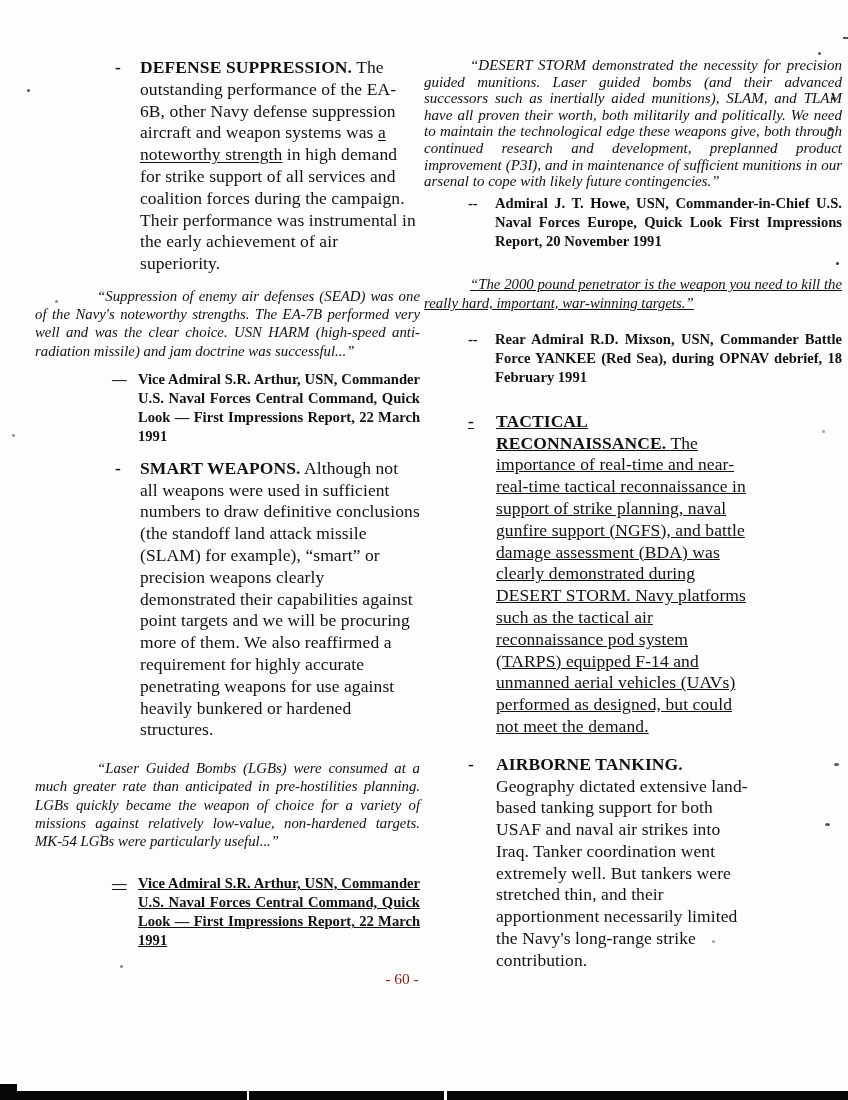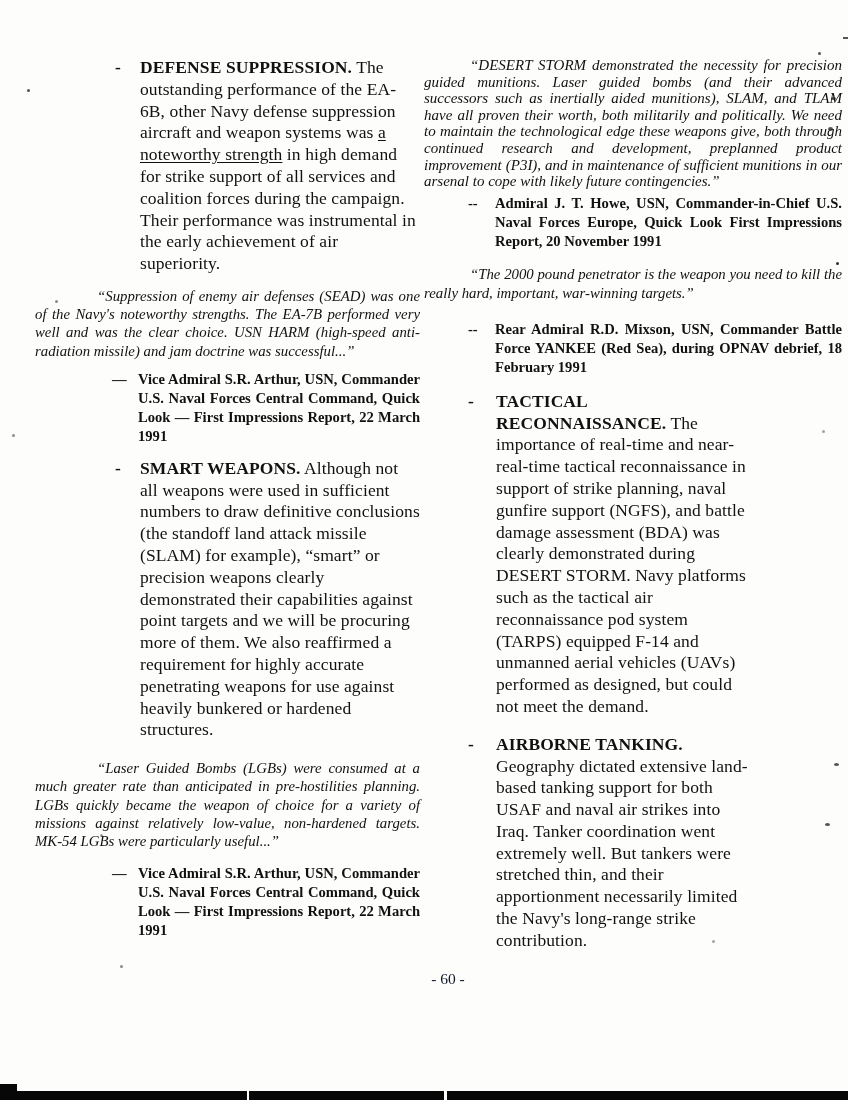--- a/index.html
+++ b/index.html
@@ -47,25 +47,25 @@
   .col-right .attribution{margin-left:44px;}
   .attr-marker{flex:0 0 auto;font-size:14.6px;line-height:19px;}
   .col-left .attr-marker{width:26px;}
   .col-right .attr-marker{width:27px;}
   .attr-text{
     margin:0;font-size:14.6px;line-height:19px;text-align:justify;
   }
 
   
   .mt-12{margin-top:12px;} .mt-10{margin-top:10px;} .mt-18{margin-top:18px;}
-  .mt-14{margin-top:14px;} .mt-16{margin-top:16px;} .mt-4{margin-top:4px;}
+  .mt-14{margin-top:24px;text-decoration:underline;} .mt-16{margin-top:16px;} .mt-4{margin-top:4px;}
 
   .page-number{
     position:absolute;top:970px;left:402px;transform:translateX(-50%);
-    font-size:15.5px;color:#0f172a;margin-left:46px;
+    font-size:15.5px;color:#7f1d1d;
   }
 
   
   .bar-main{position:absolute;left:0;top:1091px;width:848px;height:9px;background:#070707;}
   .bar-blob{position:absolute;left:0;top:1084px;width:17px;height:16px;background:#070707;}
   .bar-slit{position:absolute;top:1091px;width:2px;height:9px;background:#fdfdfb;}
   .speck{position:absolute;width:3px;height:3px;border-radius:50%;background:#1b1b1b;opacity:.75;}
 </style>
 </head>
 <body>

